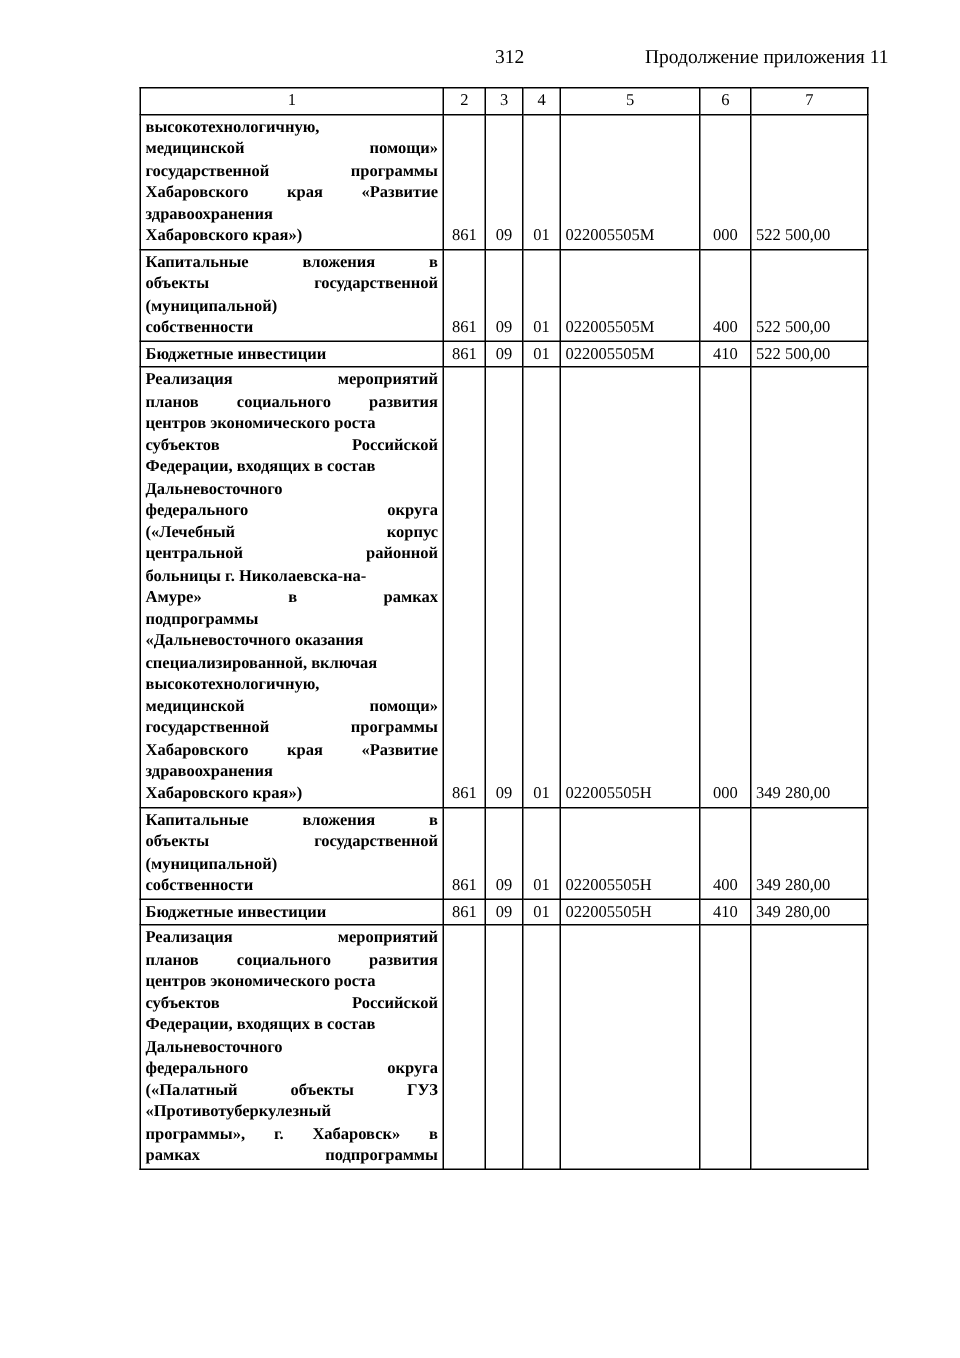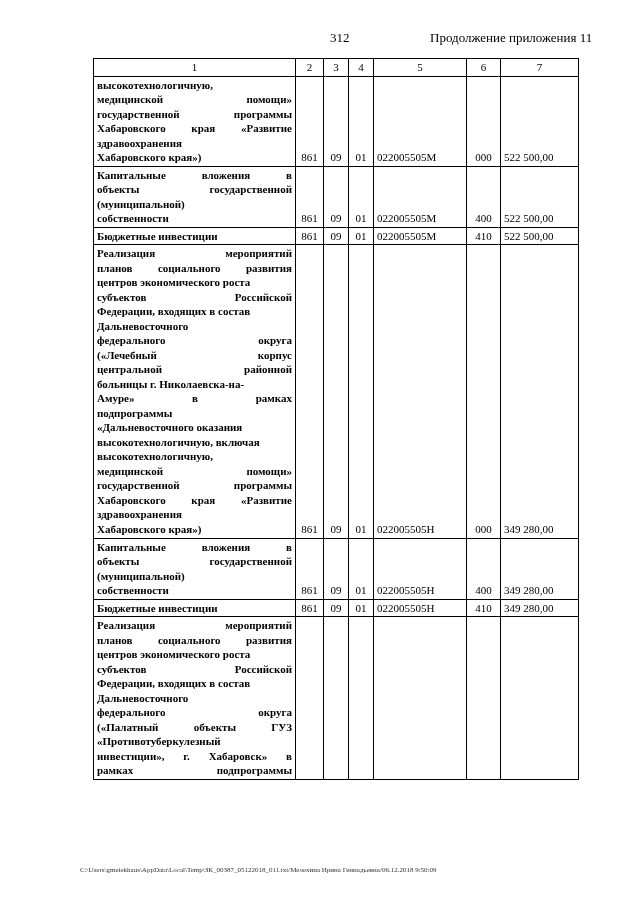--- a/index.html
+++ b/index.html
@@ -177,21 +177,21 @@
           <span class="spread">субъектов Российской</span>
           <span>Федерации, входящих в состав</span><br>
           <span>Дальневосточного</span><br>
           <span class="spread">федерального округа</span>
           <span class="spread">(«Лечебный корпус</span>
           <span class="spread">центральной районной</span>
           <span>больницы г. Николаевска-на-</span><br>
           <span class="spread">Амуре» в рамках</span>
           <span>подпрограммы</span><br>
           <span>«Дальневосточного оказания</span><br>
-          <span>высокотехнологичную, включая</span><br>
+          <span>специализированной, включая</span><br>
           <span>высокотехнологичную,</span><br>
           <span class="spread">медицинской помощи»</span>
           <span class="spread">государственной программы</span>
           <span class="spread">Хабаровского края «Развитие</span>
           <span>здравоохранения</span><br>
           <span>Хабаровского края»)</span>
         </td>
         <td class="num" style="vertical-align:bottom">861</td>
         <td class="num" style="vertical-align:bottom">09</td>
         <td class="num" style="vertical-align:bottom">01</td>
@@ -231,28 +231,27 @@
         <td class="just">
           <span class="spread">Реализация мероприятий</span>
           <span class="spread">планов социального развития</span>
           <span>центров экономического роста</span><br>
           <span class="spread">субъектов Российской</span>
           <span>Федерации, входящих в состав</span><br>
           <span>Дальневосточного</span><br>
           <span class="spread">федерального округа</span>
           <span class="spread">(«Палатный объекты ГУЗ</span>
           <span>«Противотуберкулезный</span><br>
-          <span class="spread">инвестиции», г. Хабаровск» в</span>
+          <span class="spread">программы», г. Хабаровск» в</span>
           <span class="spread">рамках подпрограммы</span>
         </td>
         <td class="num"></td>
         <td class="num"></td>
         <td class="num"></td>
         <td class="code"></td>
         <td class="num"></td>
         <td class="money"></td>
       </tr>
     </tbody>
   </table>
 
-  <div class="footer">C:\Users\gmeiekhaus\AppData\Local\Temp\ЗК_00387_05122018_011.txt/Мелехина Ирина Геннадьевна/06.12.2018 9:50:09</div>
 
 </div>
 
 </body></html>

